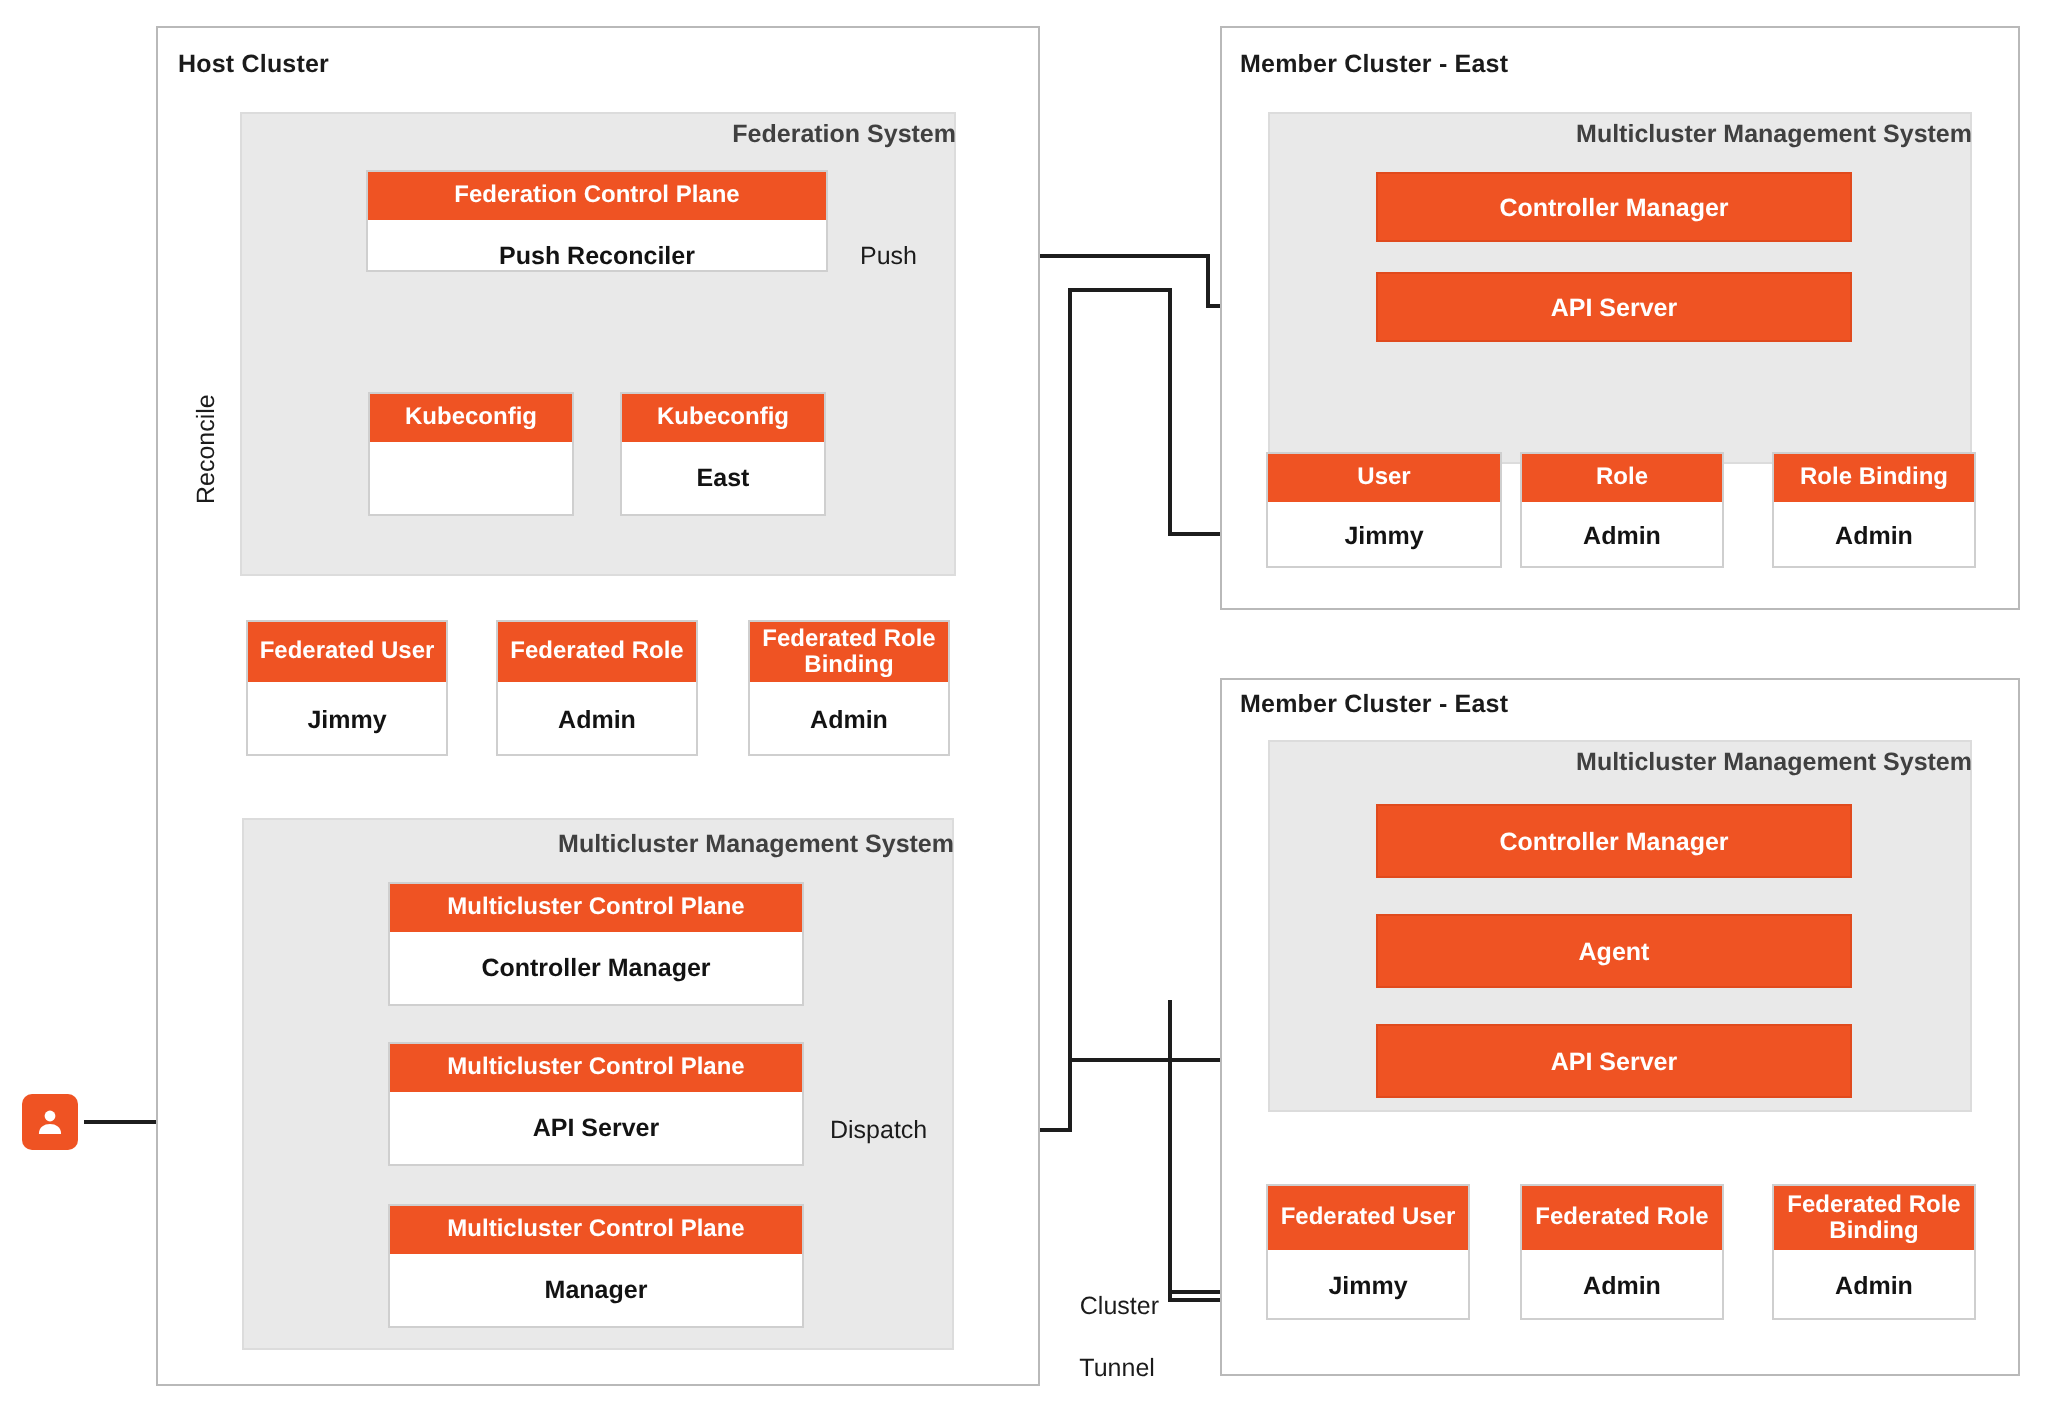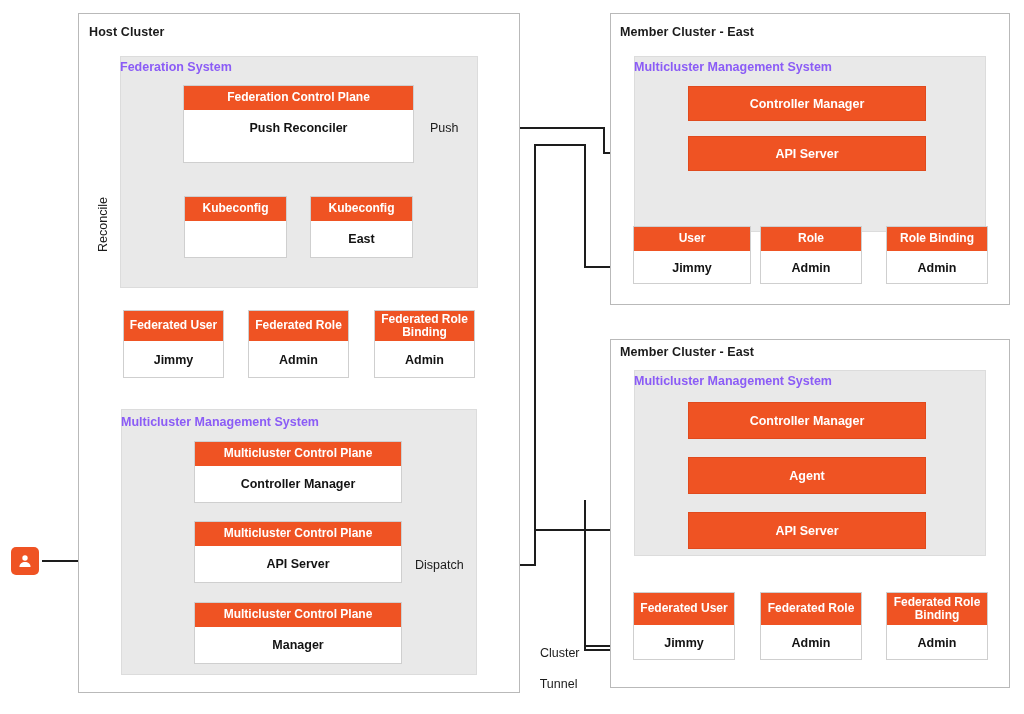--- a/index.html
+++ b/index.html
@@ -35,24 +35,24 @@
   
   .panel{
     position:absolute;
     background:#e9e9e9;
     border:1px solid #dcdcdc;
     box-sizing:border-box;
   }
   .panel-title{
     position:absolute;
     width:100%;
-    text-align:left;
-    font-size:12.5px;
-    font-weight:bold;
-    color:#8b5cf6;
+    text-align:right;
+    font-size:12.5px;
+    font-weight:bold;
+    color:#404040;
     white-space:nowrap;
   }
 
   
   .card{
     position:absolute;
     box-sizing:border-box;
     background:#ffffff;
     border:1px solid #cfcfcf;
   }
@@ -180,21 +180,21 @@
       <path d="M4.6 20 C4.6 15.6 8 13.4 12 13.4 C16 13.4 19.4 15.6 19.4 20 Z" fill="#ffffff"></path>
     </svg>
   </div>
 
   <div class="cluster" style="left:78px;top:13px;width:442px;height:680px;"></div>
   <div class="cluster-title" style="left:89px;top:25px;">Host Cluster</div>
 
   <div class="panel" style="left:120px;top:56px;width:358px;height:232px;"></div>
   <div class="panel-title" style="left:120px;top:60px;width:358px;">Federation System</div>
 
-  <div class="card" style="left:183px;top:85px;width:231px;height:78px;">
+  <div class="card" style="left:183px;top:85px;width:231px;height:51px;">
     <div class="hdr" style="height:24px;">Federation Control Plane</div>
     <div class="bdy" style="height:36px;">Push Reconciler</div>
   </div>
 
   <div class="card" style="left:184px;top:196px;width:103px;height:62px;">
     <div class="hdr" style="height:24px;">Kubeconfig</div>
   </div>
 
   <div class="card" style="left:310px;top:196px;width:103px;height:62px;">
     <div class="hdr" style="height:24px;">Kubeconfig</div>

